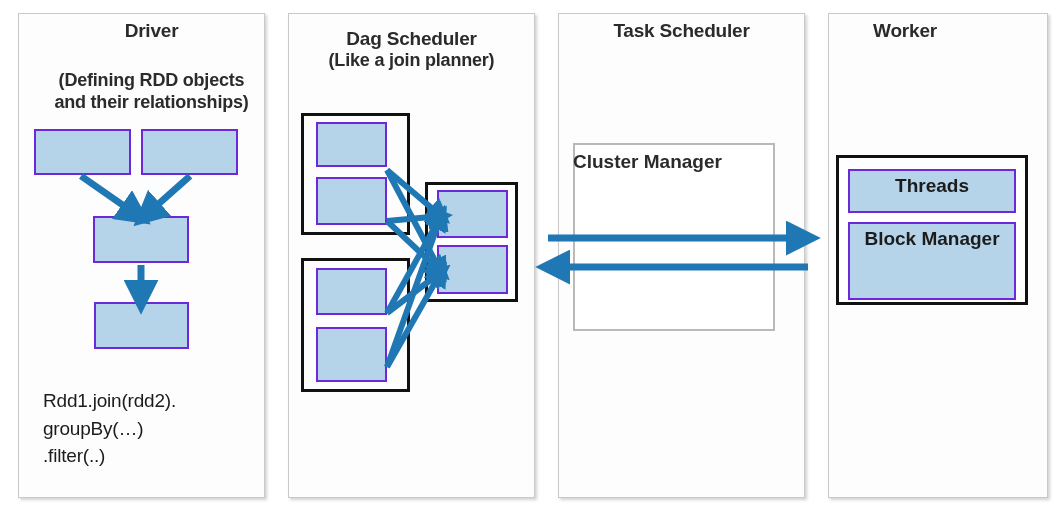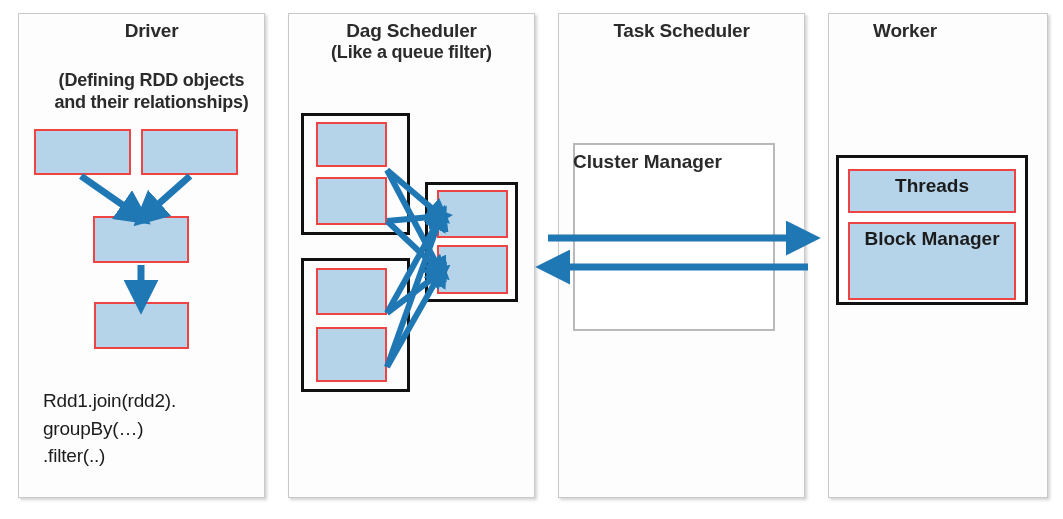--- a/index.html
+++ b/index.html
@@ -29,21 +29,21 @@
     font-weight:700;
     line-height:1.18;
     letter-spacing:-0.2px;
   }
   .panel-title .sub{display:block;font-size:18px;font-weight:700;}
 
   
   .bluebox{
     position:absolute;
     background:#b5d4ea;
-    border:2px solid #ef4444;
+    border:2px solid #6d28d9;
     box-sizing:border-box;
   }
   .bluebox.labeled{
     display:flex;align-items:flex-start;justify-content:center;
     color:#1c1c1c;font-size:19px;font-weight:700;
     padding-top:4px;
   }
 
   
   .stageframe{
@@ -101,23 +101,23 @@
   <div class="bluebox" style="left:141px;top:129px;width:97px;height:46px;"></div>
   <div class="bluebox" style="left:93px;top:216px;width:96px;height:47px;"></div>
   <div class="bluebox" style="left:94px;top:302px;width:95px;height:47px;"></div>
 
   <div class="codetext" style="left:43px;top:387px;width:190px;">Rdd1.join(rdd2).
 groupBy(…)
 .filter(..)</div>
 
   <div class="panel" style="left:288px;top:13px;width:247px;height:485px;">
   </div>
-  <div class="panel-title" style="left:288px;top:20px;width:247px;">
+  <div class="panel-title" style="left:288px;top:28px;width:247px;">
     <span>Dag Scheduler</span>
-    <span class="sub">(Like a queue filter)</span>
+    <span class="sub">(Like a join planner)</span>
   </div>
 
   <div class="stageframe" style="left:301px;top:113px;width:109px;height:122px;"></div>
   <div class="bluebox" style="left:316px;top:122px;width:71px;height:45px;"></div>
   <div class="bluebox" style="left:316px;top:177px;width:71px;height:48px;"></div>
 
   <div class="stageframe" style="left:301px;top:258px;width:109px;height:134px;"></div>
   <div class="bluebox" style="left:316px;top:268px;width:71px;height:47px;"></div>
   <div class="bluebox" style="left:316px;top:327px;width:71px;height:55px;"></div>
 

